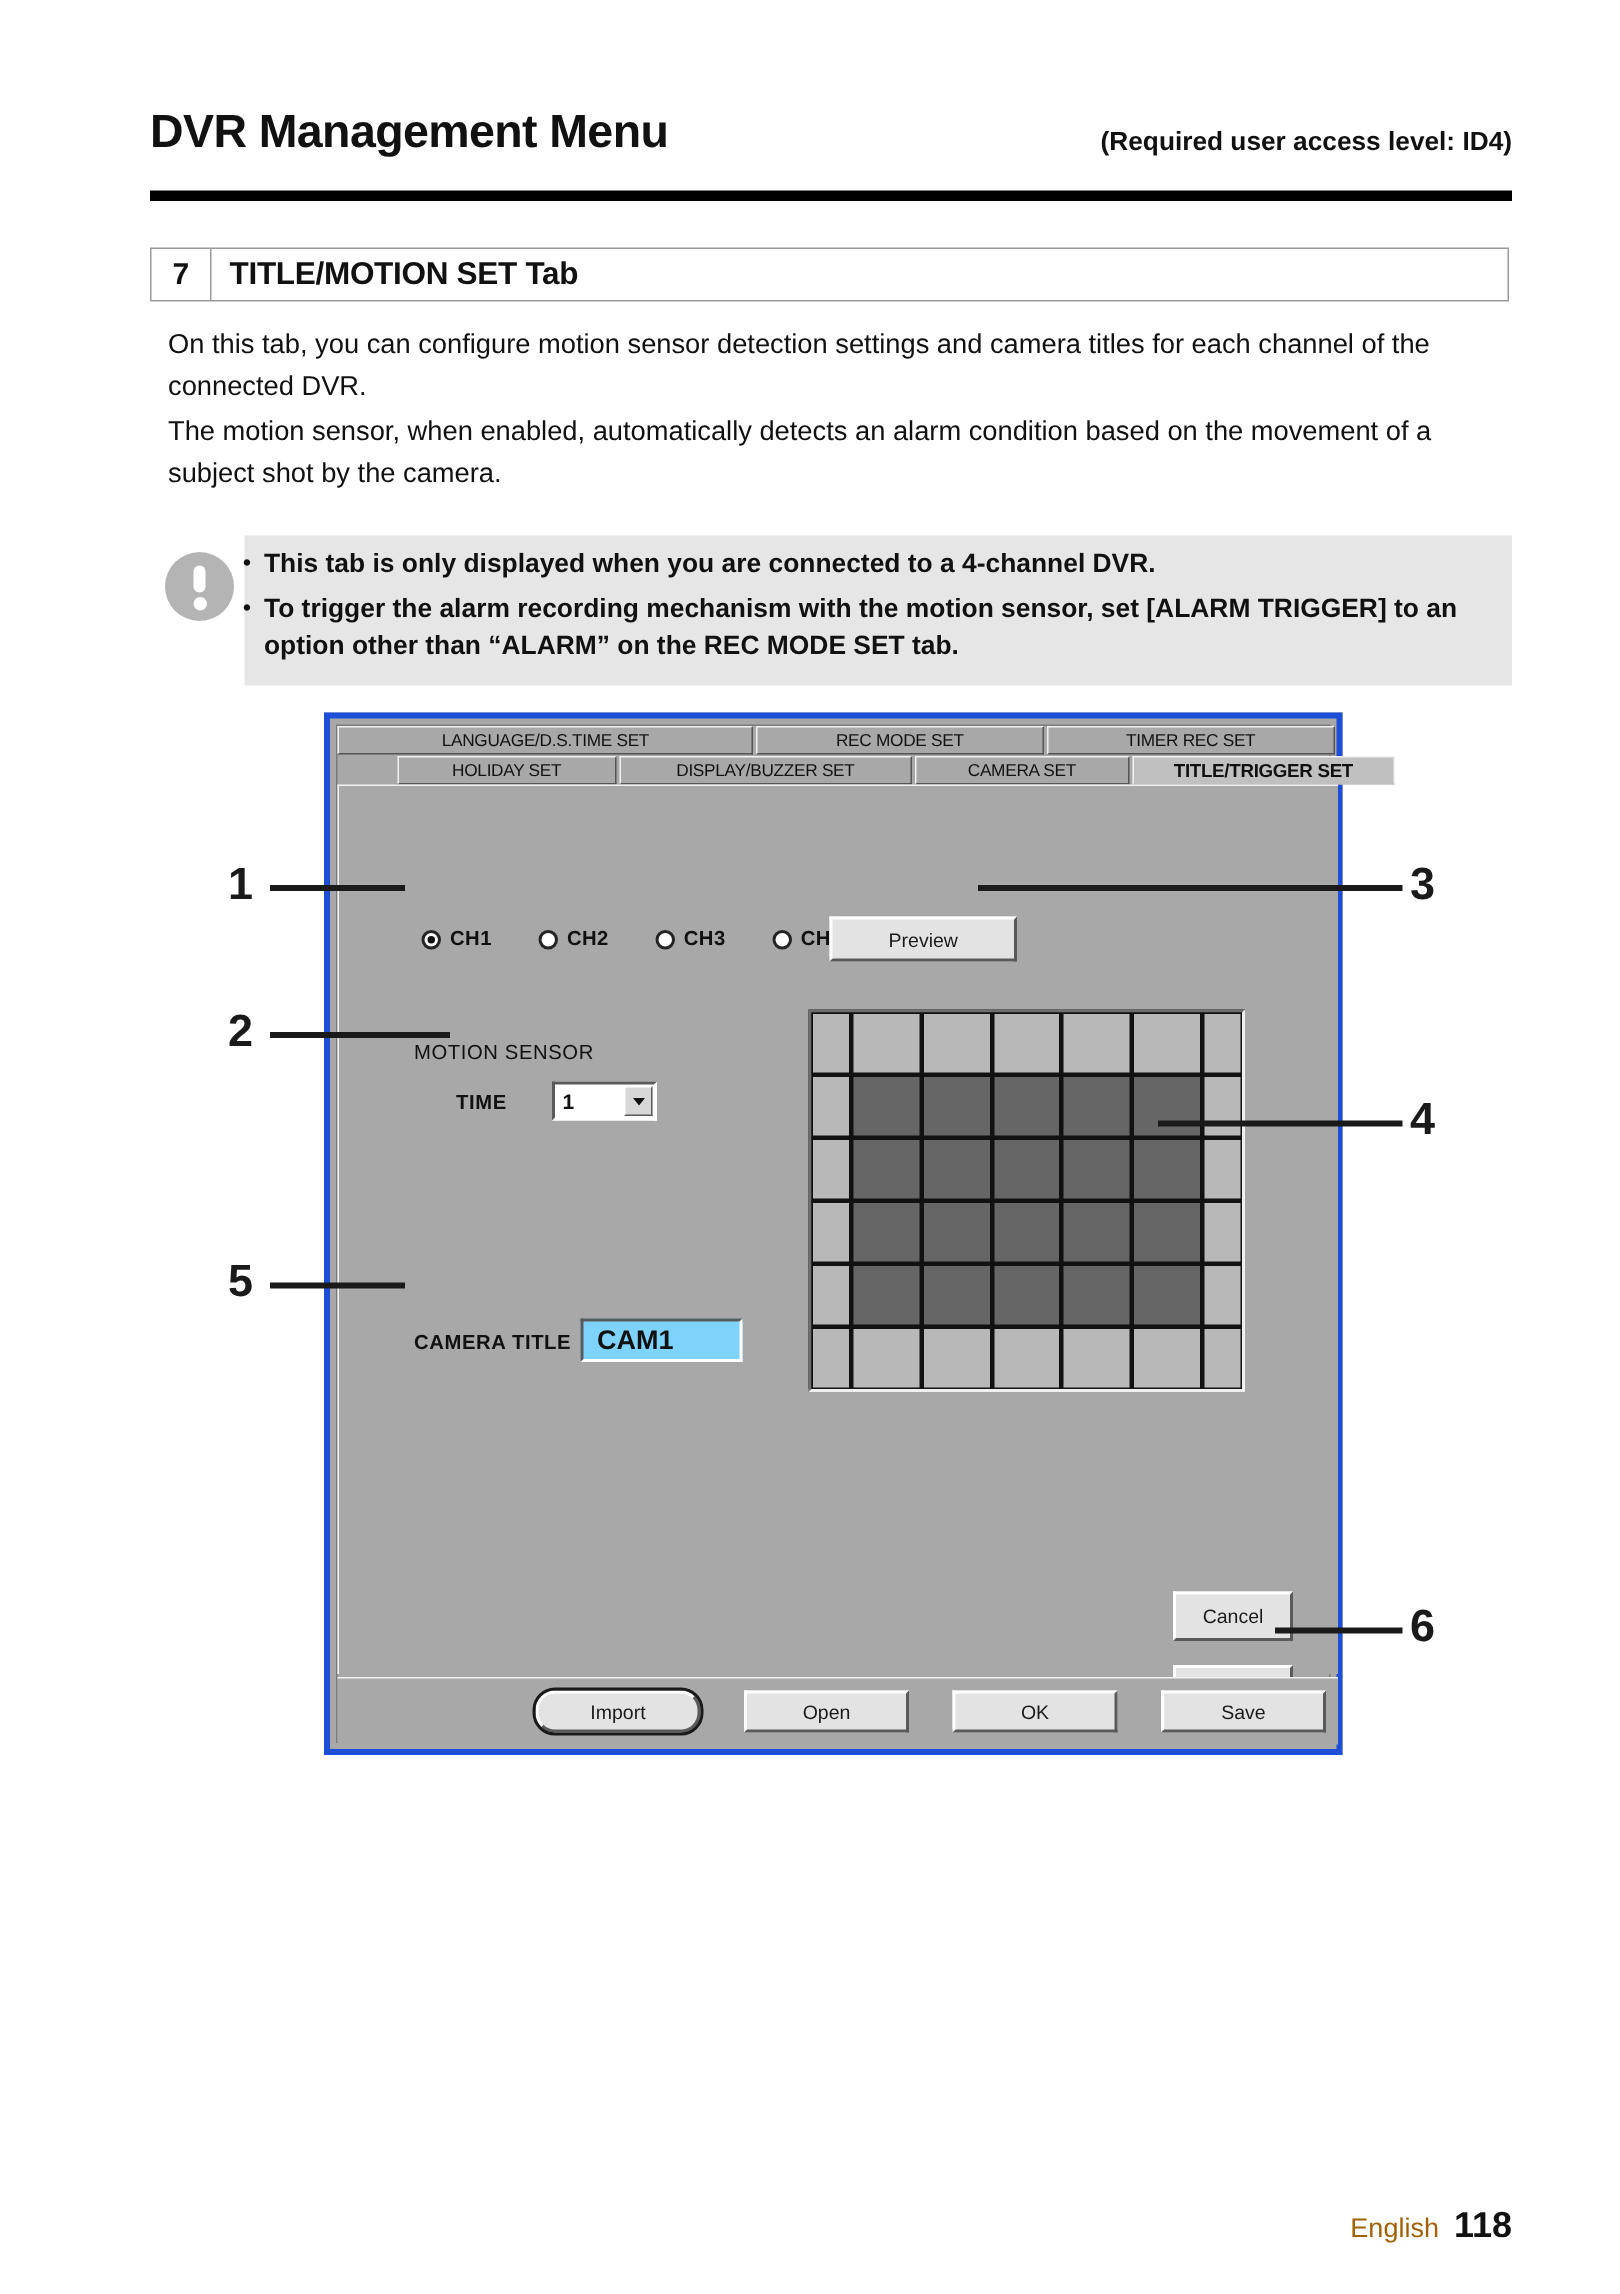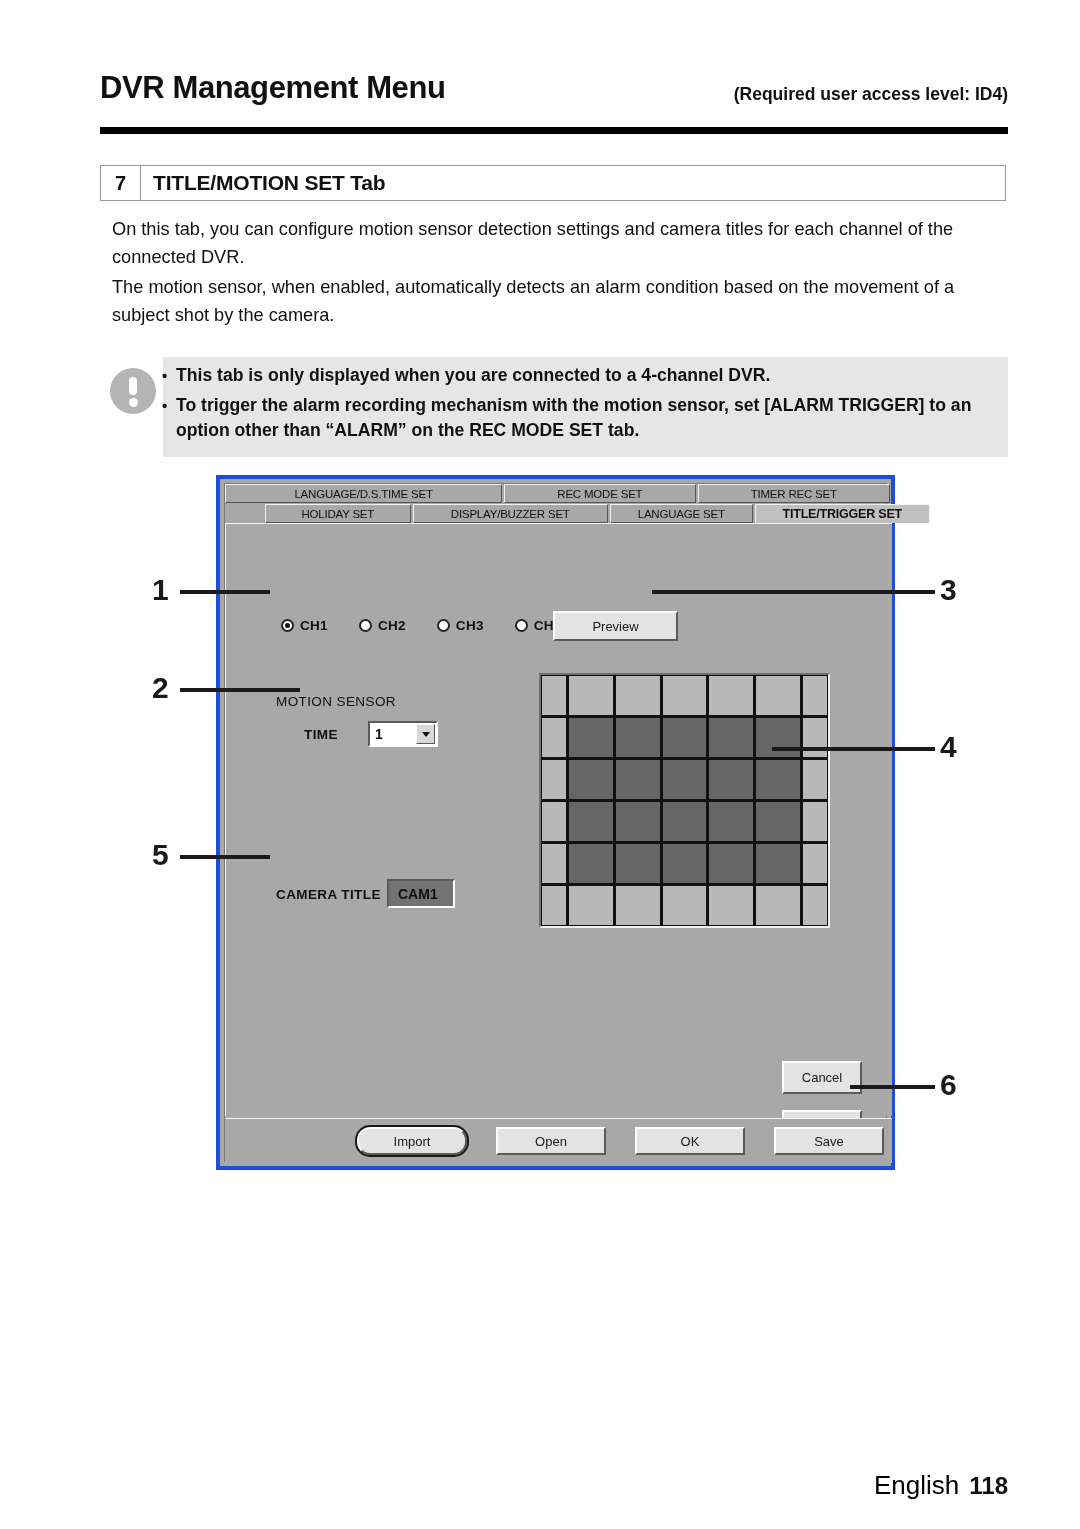--- a/index.html
+++ b/index.html
@@ -227,21 +227,21 @@
   
   #channel-row {
     position: absolute;
     left: 55px;
     top: 94px;
     display: flex;
     align-items: center;
   }
   .radio-item {
     display: flex;
-    align-items: center;
+    align-items: flex-end;
     margin-right: 31px;
   }
   .radio-dot {
     width: 13px;
     height: 13px;
     border-radius: 50%;
     background: #ffffff;
     border: 2px solid #242424;
     box-sizing: border-box;
     position: relative;
@@ -358,32 +358,32 @@
     left: 50px;
     top: 363px;
     font-size: 13.5px;
     font-weight: bold;
     letter-spacing: 0.4px;
   }
   #camera-title-input {
     position: absolute;
     left: 161px;
     top: 355px;
-    width: 68px;
+    width: 108px;
     height: 29px;
-    background: #737373;
+    background: #7dd3fc;
     border-top: 2px solid #5a5a5a;
     border-left: 2px solid #5a5a5a;
     border-right: 2px solid #ffffff;
     border-bottom: 2px solid #ffffff;
     box-sizing: border-box;
     display: flex;
     align-items: center;
     padding-left: 9px;
-    font-size: 14px;
+    font-size: 18px;
     font-weight: bold;
   }
 
   
   #motion-grid-wrap {
     position: absolute;
     left: 313px;
     top: 149px;
     width: 291px;
     height: 255px;
@@ -463,22 +463,22 @@
 
   
   #footer {
     position: absolute;
     right: 72px;
     top: 1470px;
     display: flex;
     align-items: baseline;
   }
   #footer-lang {
-    font-size: 26px;
-    color: #000000;
+    font-size: 18px;
+    color: #a16207;
   }
   #footer-page {
     font-size: 24px;
     font-weight: bold;
     margin-left: 10px;
     color: #111111;
   }
 </style>
 </head>
 <body>
@@ -516,21 +516,21 @@
 
   <div id="tab-strip">
     <div class="tab-row" id="tab-row-1">
         <div class="tab" style="width: 278px;">LANGUAGE/D.S.TIME SET</div>
         <div class="tab" style="width: 192px;">REC MODE SET</div>
         <div class="tab" style="width: 193px;">TIMER REC SET</div>
       </div>
     <div class="tab-row" id="tab-row-2">
         <div class="tab" style="width: 146px;">HOLIDAY SET</div>
         <div class="tab" style="width: 196px; text-align: center;">DISPLAY/BUZZER SET</div>
-        <div class="tab" style="width: 143px;">LANGUAGE SET</div>
+        <div class="tab" style="width: 143px;">CAMERA SET</div>
         <div class="tab active" style="width: 176px;">TITLE/TRIGGER SET</div>
       </div>
   </div>
 
   <div id="tab-panel">
 
     <div id="channel-row">
         <div class="radio-item">
           <span class="radio-dot checked"></span>
           <span class="radio-label">CH1</span>

